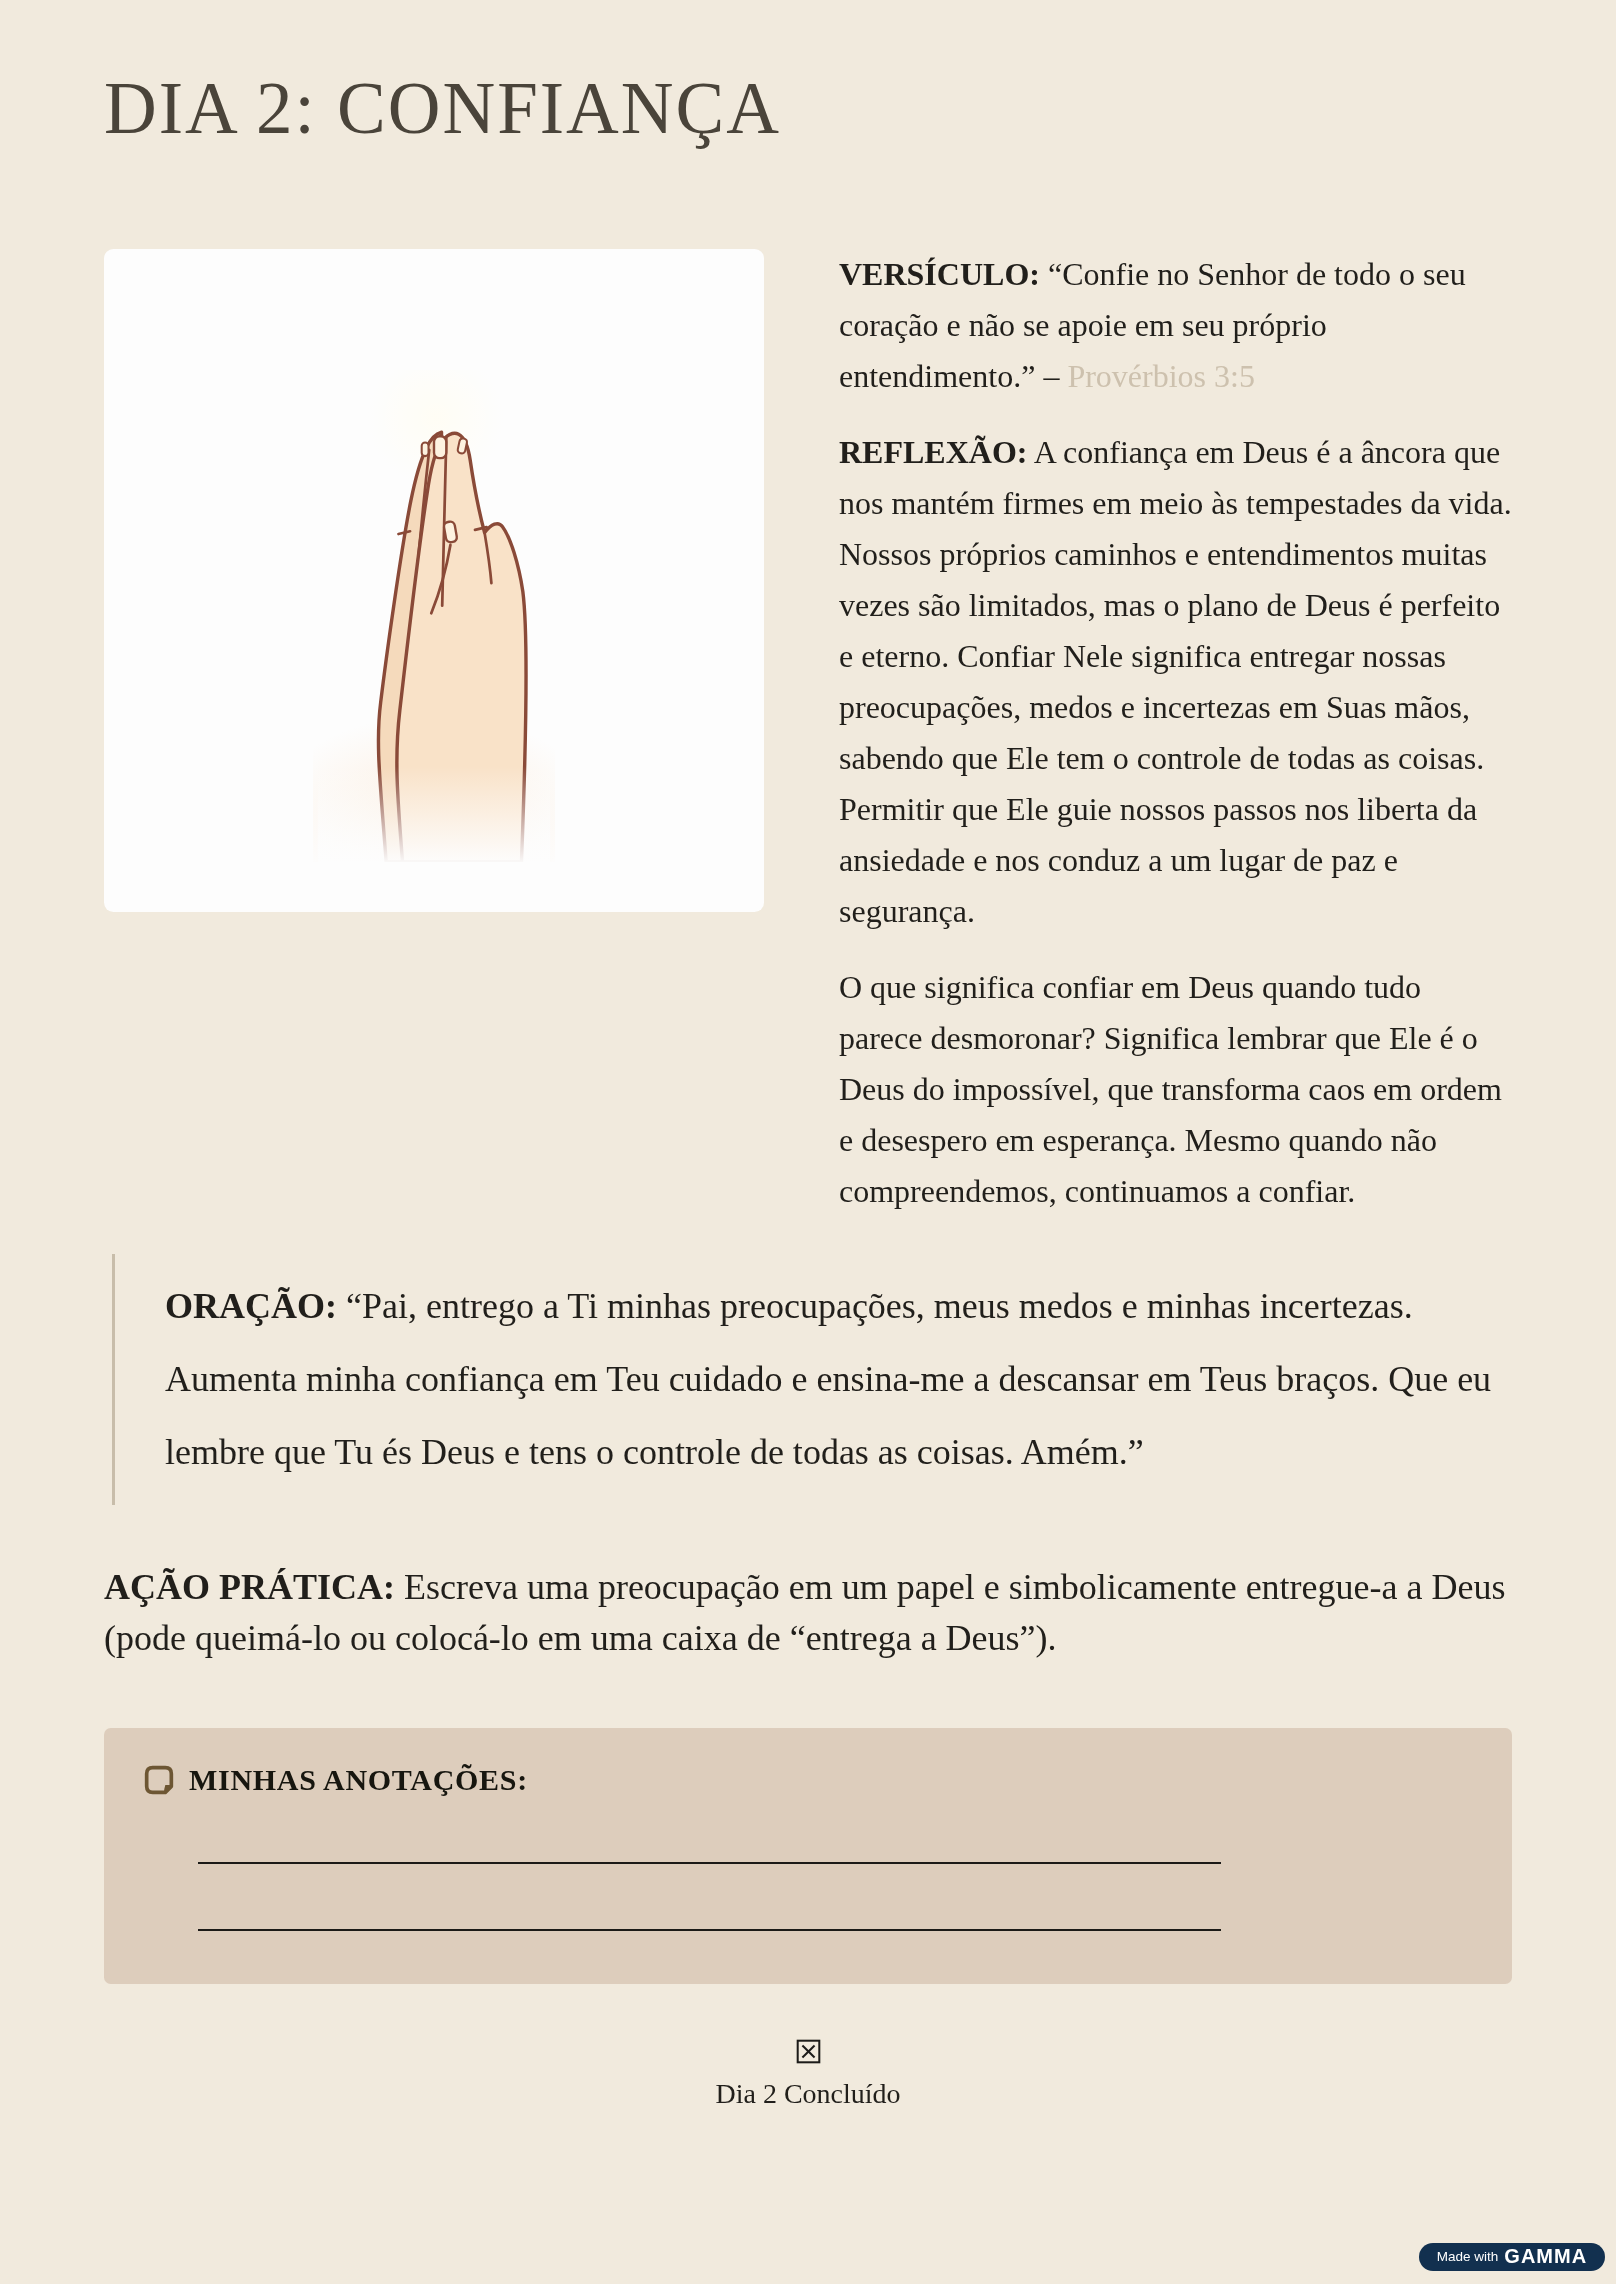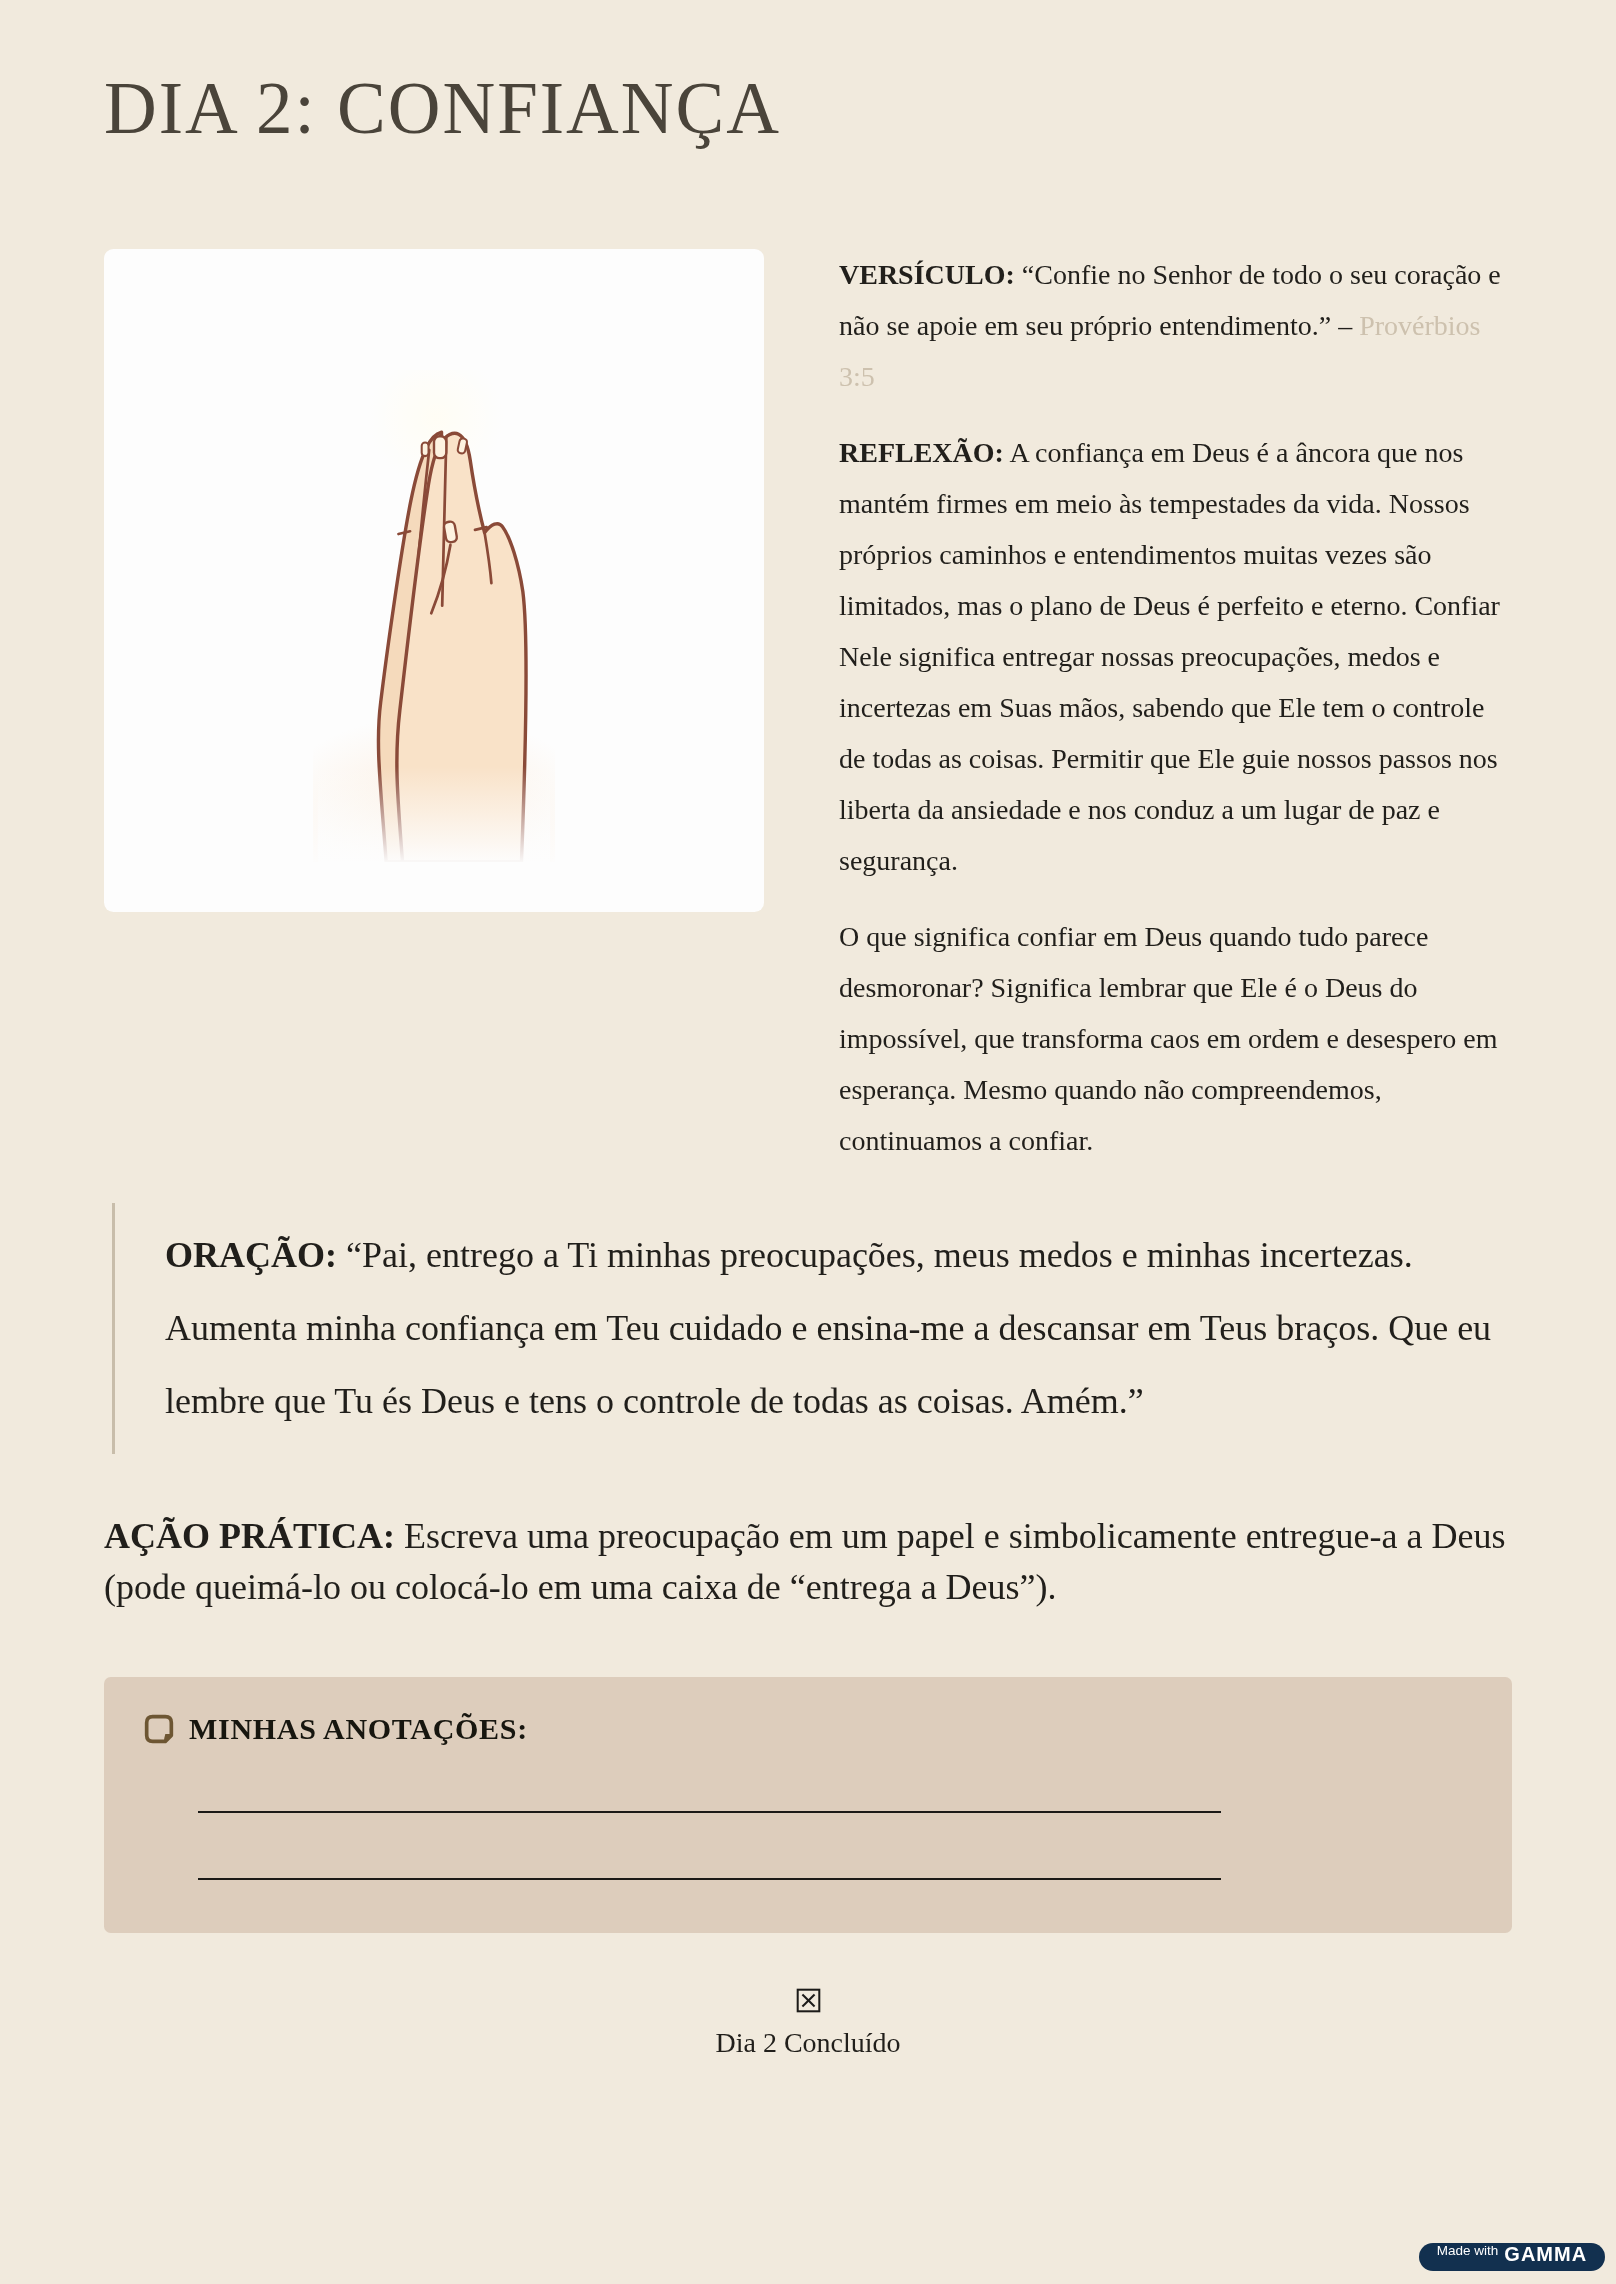--- a/index.html
+++ b/index.html
@@ -30,21 +30,21 @@
     width: 660px;
     height: 663px;
     background: #fdfdfd;
     border-radius: 9.4px;
     display: flex;
     justify-content: center;
     overflow: hidden;
   }
   .image-card svg { margin-top: 121px; }
 
-  .text-col { flex: 1 1 auto; font-size: 28px; line-height: 51px; }
+  .text-col { flex: 1 1 auto; font-size: 32px; line-height: 51px; }
   .text-col p { margin: 0 0 25px 0; }
   .text-col p:last-child { margin-bottom: 0; }
   strong.lbl { font-weight: 700; }
   .ref { color: #cdc1ae; }
 
   blockquote.prayer {
     margin: 37px 0 0 8px;
     border-left: 3.4px solid #c8bdaa;
     padding: 16px 0 16px 50px;
     font-size: 36px;
@@ -84,20 +84,21 @@
 
   .badge {
     position: absolute;
     right: 11.4px;
     bottom: 13.5px;
     height: 28px;
     background: #12304f;
     border-radius: 14px;
     color: #ffffff;
     display: flex;
+    align-items: center;
     gap: 6px;
     padding: 0 17.5px;
     font-family: "Liberation Sans", sans-serif;
     font-size: 13.5px;
   }
   .badge strong { font-size: 20px; font-weight: 700; letter-spacing: 1px; }
 </style>
 </head>
 <body>
 

